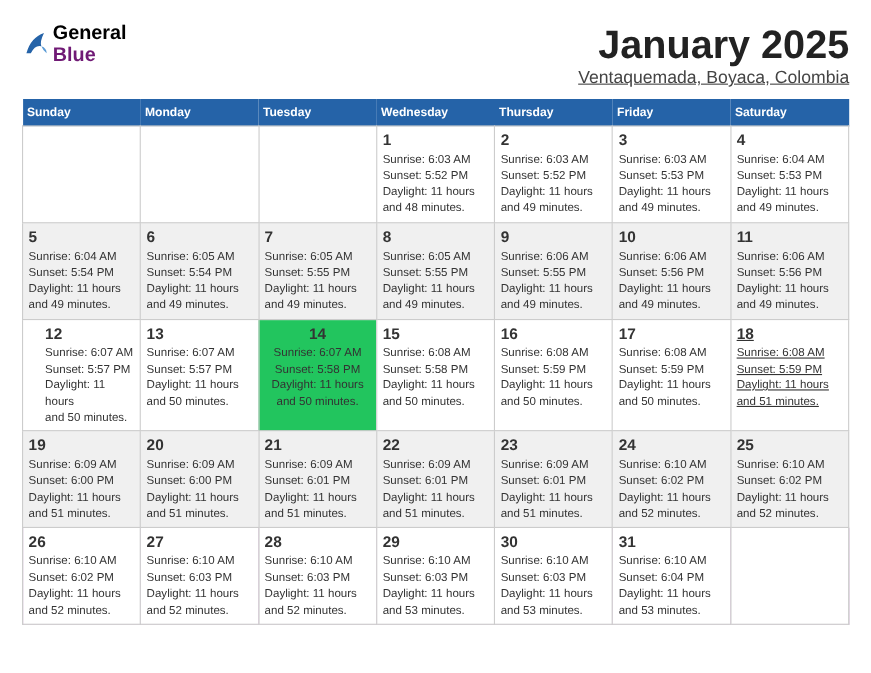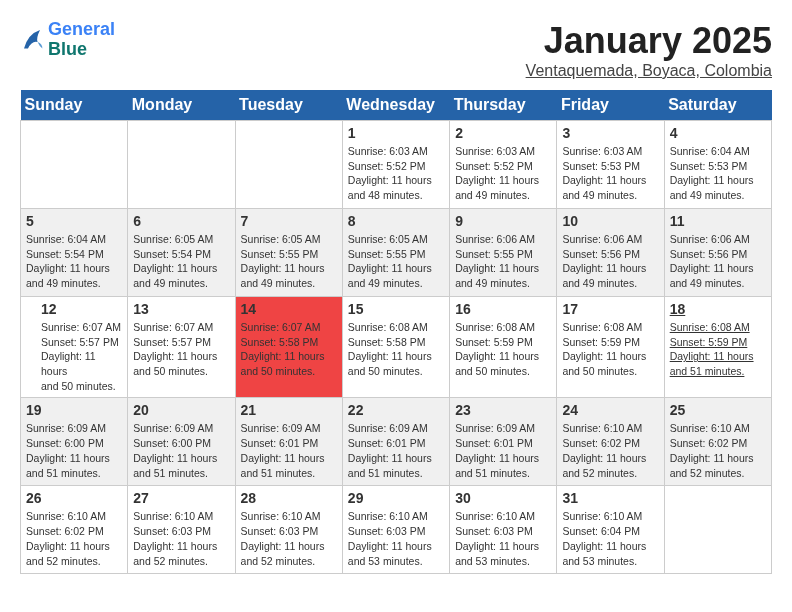--- a/index.html
+++ b/index.html
@@ -21,22 +21,22 @@
       align-items: center;
       gap: 4px;
     }
     .logo-text {
       display: flex;
       flex-direction: column;
       font-weight: bold;
       font-size: 18px;
       line-height: 1.1;
     }
-    .logo-general { color: #3b82f6; }
-    .logo-blue { color: #0f766e; }
+    .logo-general { color: #000000; }
+    .logo-blue { color: #701a75; }
     .logo-bird {
       width: 24px;
       height: 28px;
     }
     .title-block {
       text-align: right;
     }
     .month-year {
       font-size: 36px;
       font-weight: bold;
@@ -50,21 +50,21 @@
     .calendar {
       width: 100%;
       border-collapse: collapse;
       font-size: 11px;
     }
     .calendar thead th {
       background: #2563a8;
       color: #fff;
       padding: 6px 4px;
       text-align: left;
-      font-size: 16px;
+      font-size: 11px;
       font-weight: bold;
     }
     .calendar tbody td {
       border: 1px solid #ccc;
       vertical-align: top;
       padding: 4px 5px;
       height: 88px;
       width: calc(100% / 7);
       color: #333;
     }
@@ -208,21 +208,21 @@
 Daylight: 11 hours
 and 50 minutes.</div>
         </td>
         <td style="background: rgb(255, 255, 255);">
           <span class="day-num">13</span>
           <div class="day-info" style="white-space: pre-line;">Sunrise: 6:07 AM
 Sunset: 5:57 PM
 Daylight: 11 hours
 and 50 minutes.</div>
         </td>
-        <td style="background: #ef4444;">
+        <td style="background: #22c55e; text-align: center;">
           <span class="day-num">14</span>
           <div class="day-info" style="white-space: pre-line;">Sunrise: 6:07 AM
 Sunset: 5:58 PM
 Daylight: 11 hours
 and 50 minutes.</div>
         </td>
         <td style="background: rgb(255, 255, 255);">
           <span class="day-num">15</span>
           <div class="day-info" style="white-space: pre-line;">Sunrise: 6:08 AM
 Sunset: 5:58 PM

